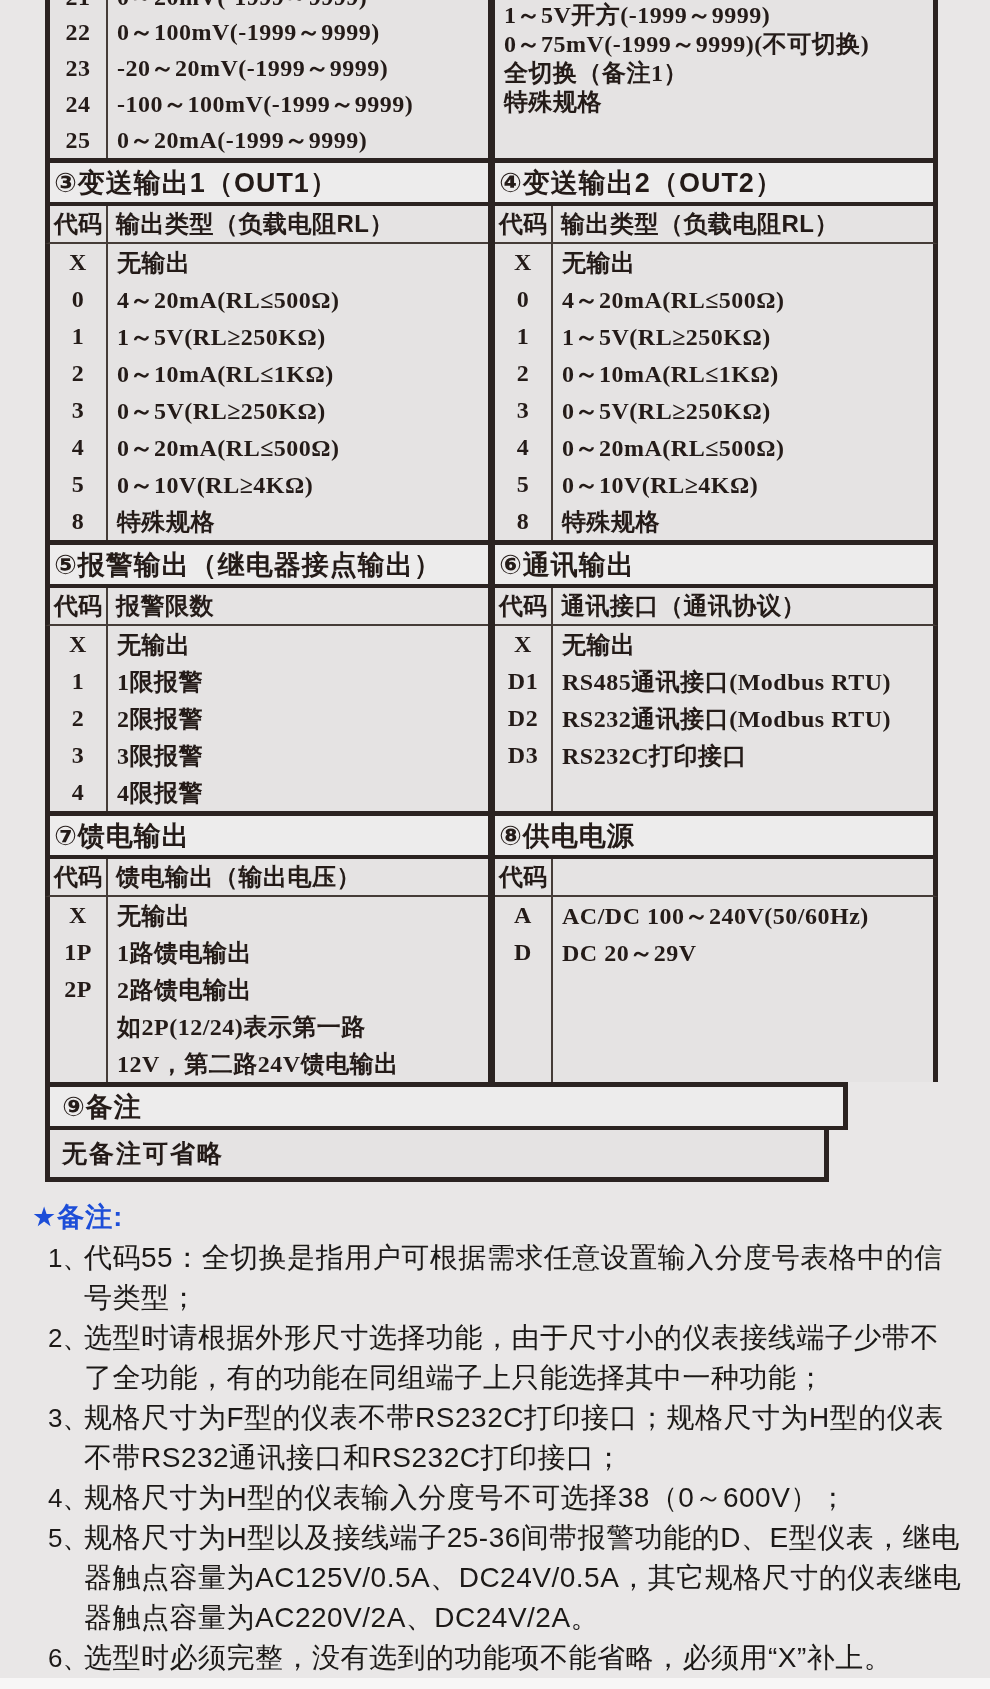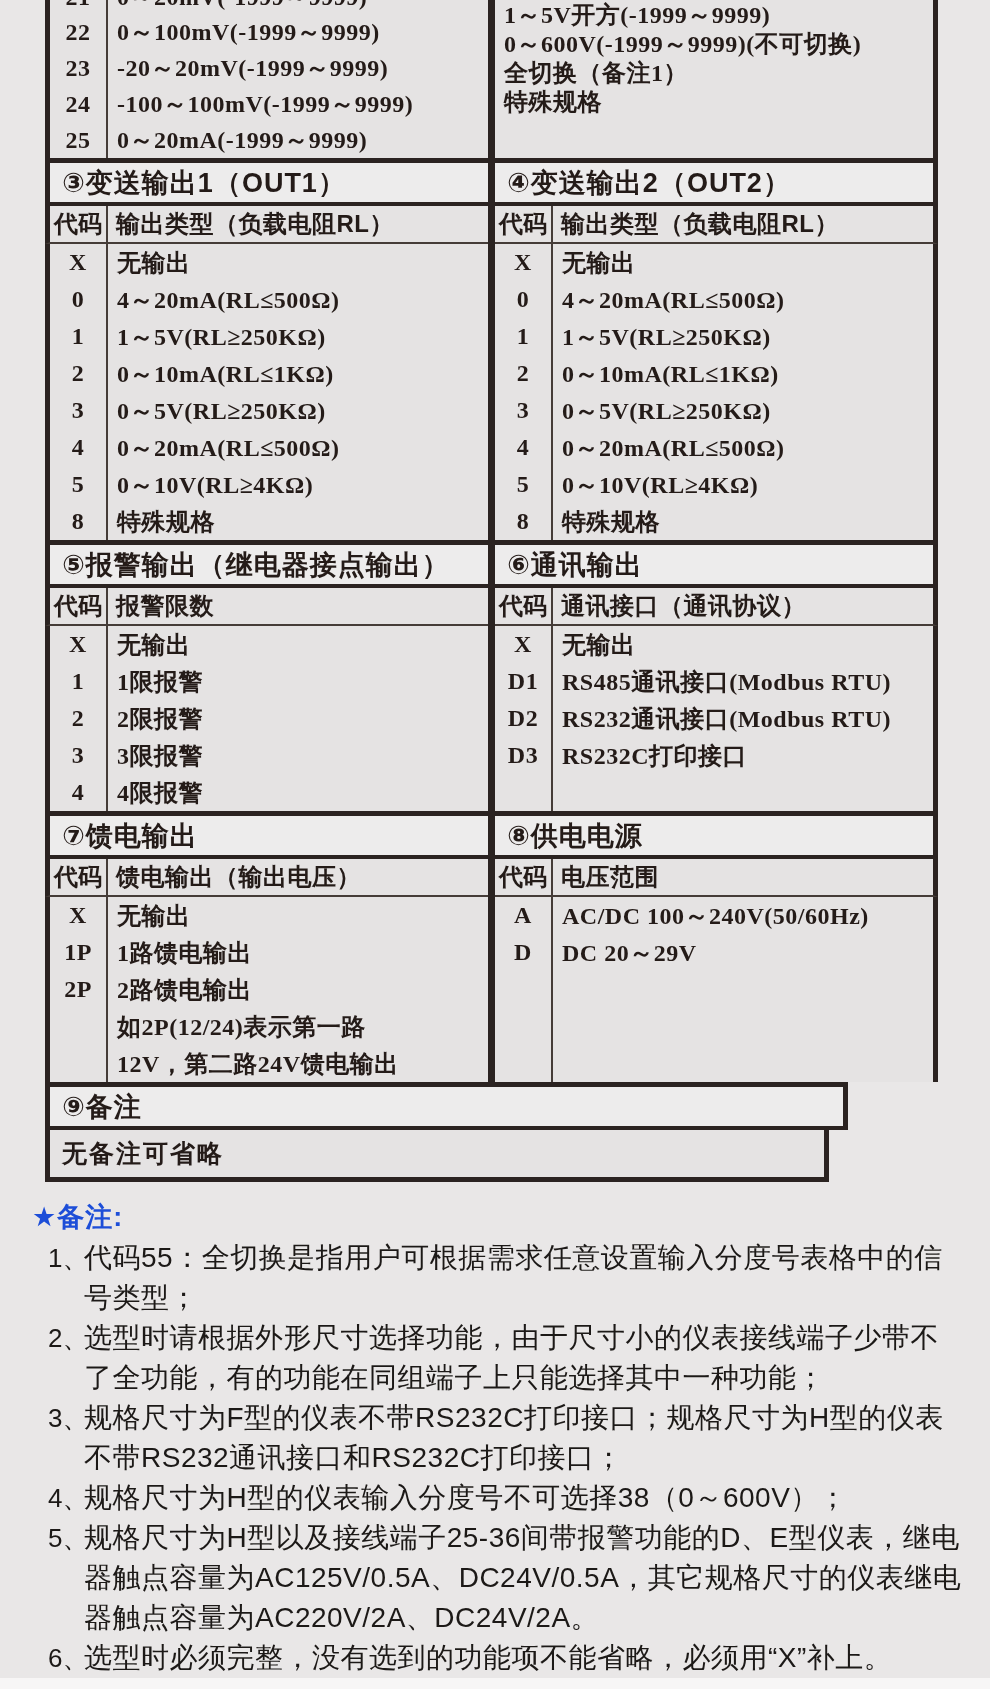--- a/index.html
+++ b/index.html
@@ -17,21 +17,21 @@
     width: 443px; background: #e5e3e3; position: relative; overflow: hidden;
   }
   .half.lh { border-left: 5px solid #2b2321; }
   .half.rh { border-right: 5px solid #2b2321; }
   .vdiv { width: 7px; background: #2b2321; }
   
   .sec-band { height: 48px; }
   .sec-band .half {
     background: #edecec;
     border-top: 5px solid #2b2321; border-bottom: 4px solid #2b2321;
-    display: flex; align-items: center; padding-left: 12px;
+    display: flex; align-items: center; padding-left: 4px;
     font-size: 27px; font-weight: bold; letter-spacing: 1px;
   }
   .sec-band .vdiv { background: #2b2321; }
   
   .sub-band { height: 38px; }
   .sub-band .half { display: flex; border-bottom: 2px solid #453c38; }
   .sub-band .codehead {
     width: 58px; border-right: 2px solid #453c38;
     display: flex; align-items: center; justify-content: center;
     font-size: 24px; font-weight: bold;
@@ -100,21 +100,21 @@
           <div class="cell">0～100mV(-1999～9999)</div>
           <div class="cell">-20～20mV(-1999～9999)</div>
           <div class="cell">-100～100mV(-1999～9999)</div>
           <div class="cell">0～20mA(-1999～9999)</div>
         </div>
     </div>
     <div class="vdiv"></div>
     <div class="half rh inR">
       <div class="desccol" data-col="desc">
           <div class="cell">1～5V开方(-1999～9999)</div>
-          <div class="cell">0～600V(-1999～9999)(不可切换)</div>
+          <div class="cell">0～75mV(-1999～9999)(不可切换)</div>
           <div class="cell">全切换（备注1）</div>
           <div class="cell">特殊规格</div>
         </div>
     </div>
   </div>
 
   <div class="band sec-band">
     <div class="half lh">
         <span>③变送输出1（OUT1）</span>
       </div>
@@ -246,21 +246,20 @@
       </div>
   </div>
   <div class="band sub-band">
     <div class="half lh">
       <div class="codehead">代码</div>
       <div class="typehead">馈电输出（输出电压）</div>
     </div>
     <div class="vdiv"></div>
     <div class="half rh">
       <div class="codehead">代码</div>
-      <div class="typehead">电压范围</div>
     </div>
   </div>
   <div class="band bodyD body-band">
     <div class="half lh">
       <div class="codecol" data-col="code">
           <div class="cell">X</div>
           <div class="cell">1P</div>
           <div class="cell">2P</div>
           <div class="cell"></div>
           <div class="cell"></div>

